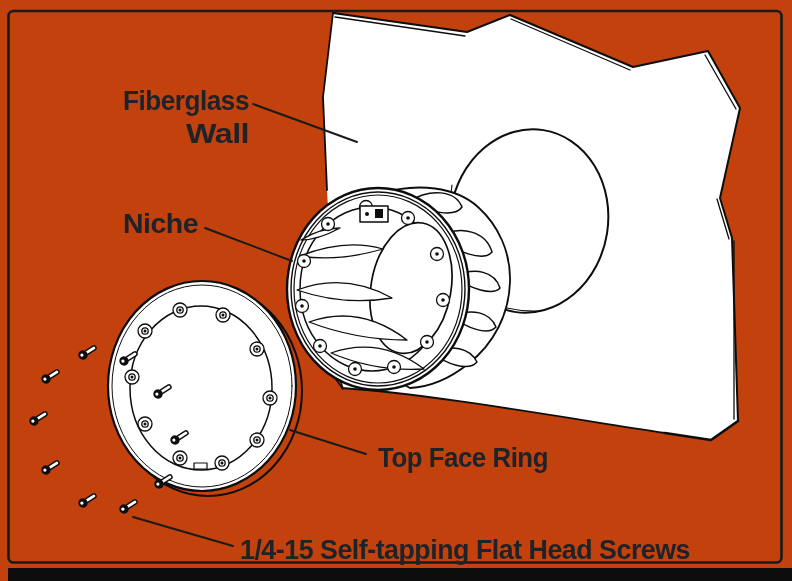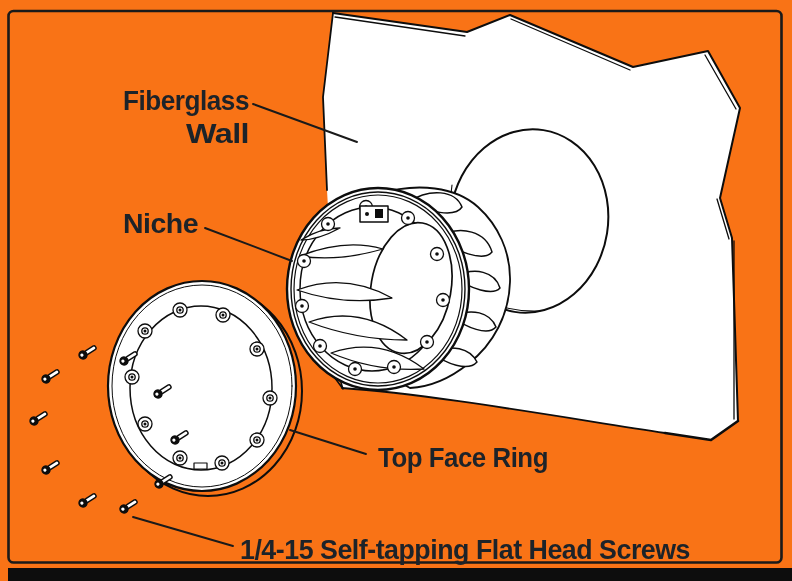--- a/index.html
+++ b/index.html
@@ -1,17 +1,17 @@
 <!DOCTYPE html>
 <html><head>
 <meta charset="utf-8">
 <style>
   html,body{margin:0;padding:0;background:#fff;}
   .canvas{
-    width:792px;height:581px;position:relative;background:#f97316;
+    width:792px;height:581px;position:relative;background:#c2410c;
     font-family:"Liberation Sans", sans-serif;overflow:hidden;
   }
   svg{display:block;}
   svg text{
     font-family:"Liberation Sans", sans-serif;
     font-weight:bold;
     fill:#1d2329;
     letter-spacing:-0.5px;
   }
 </style>

